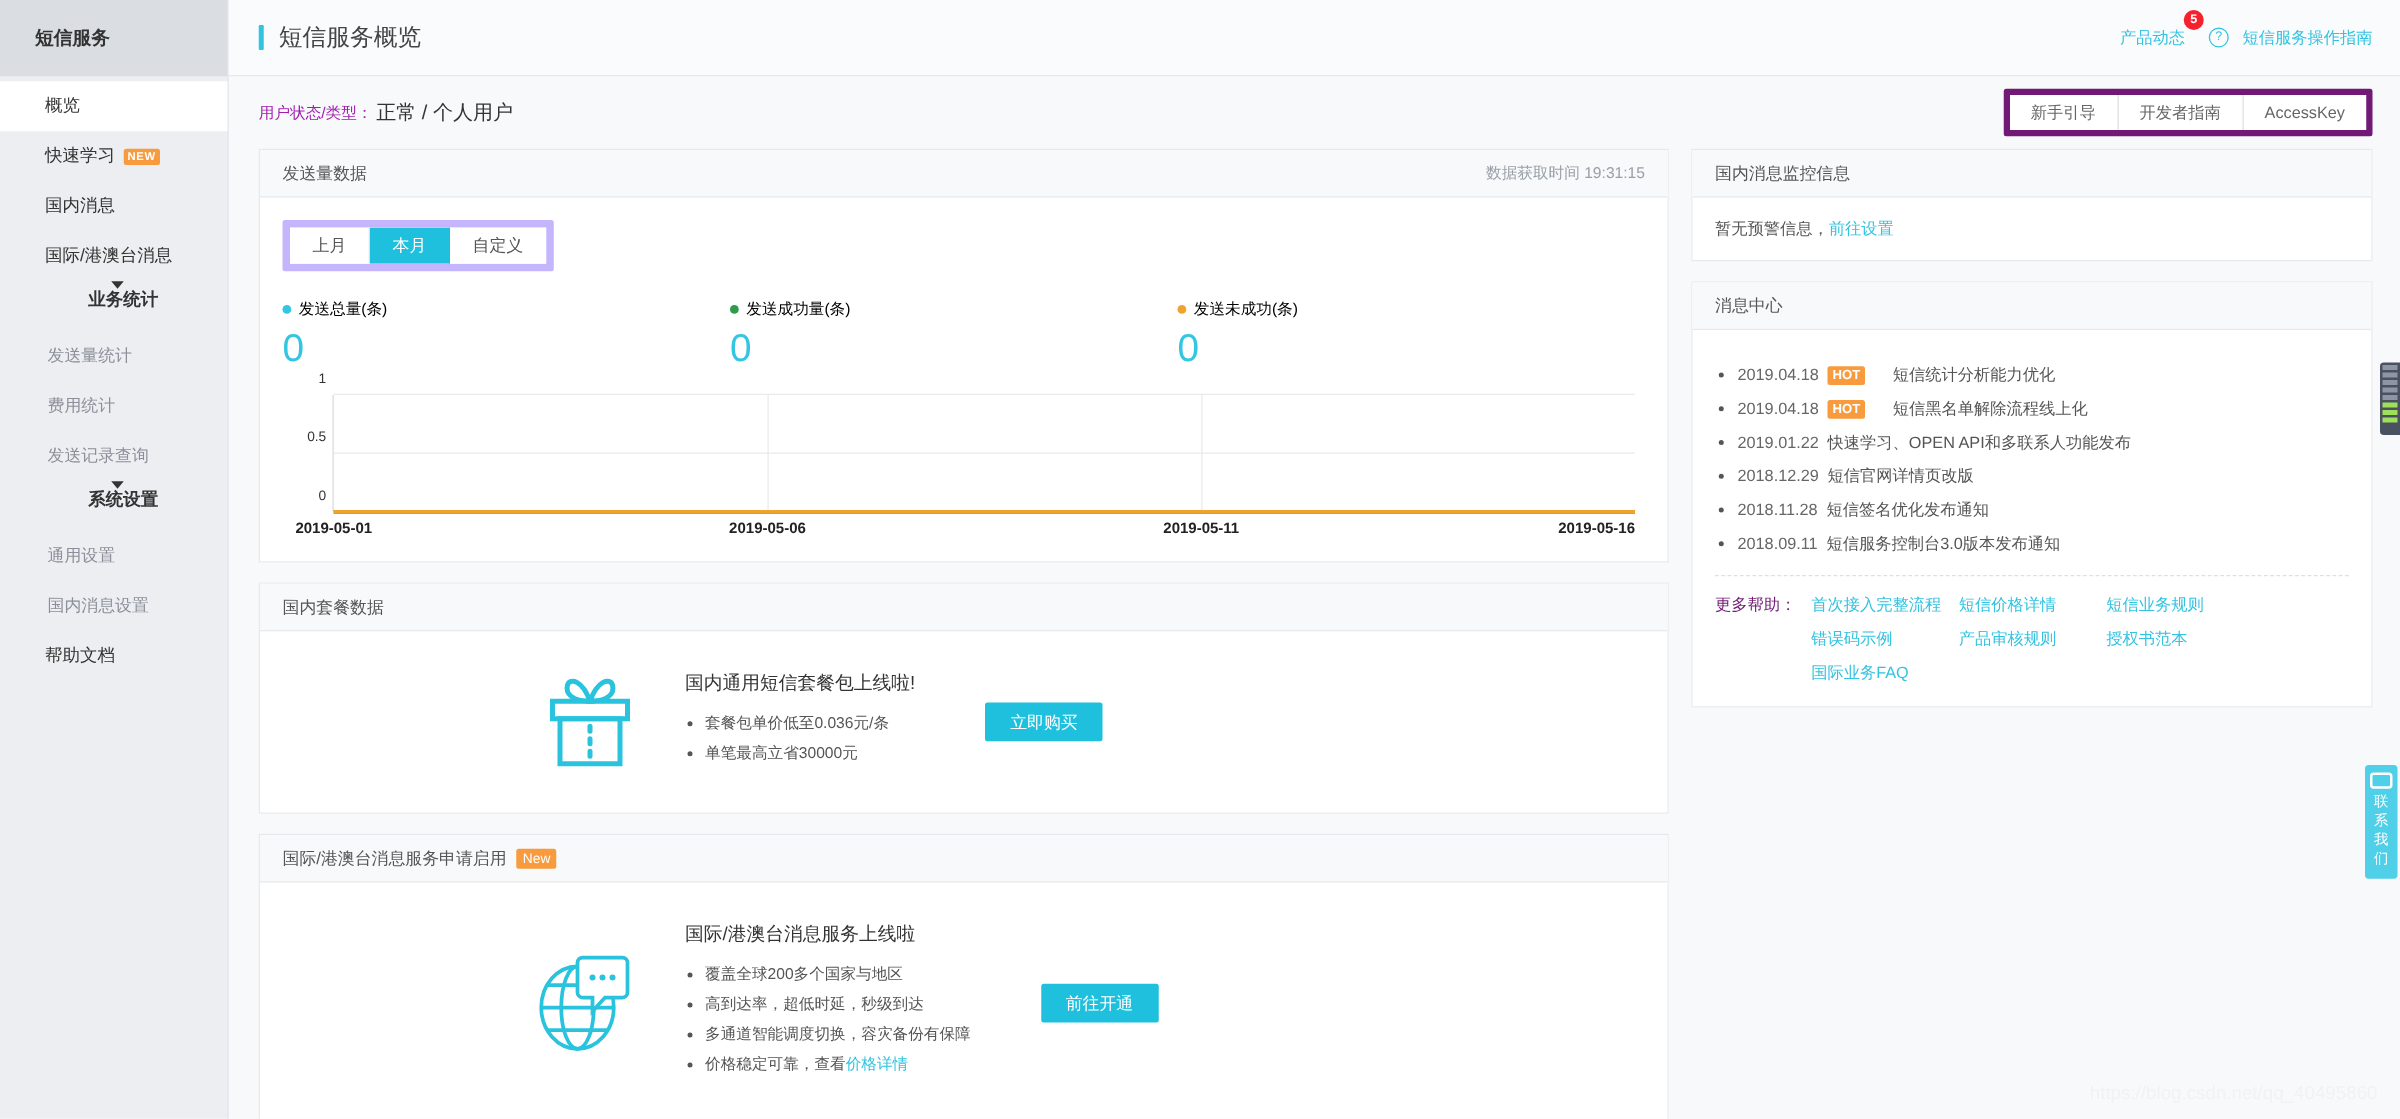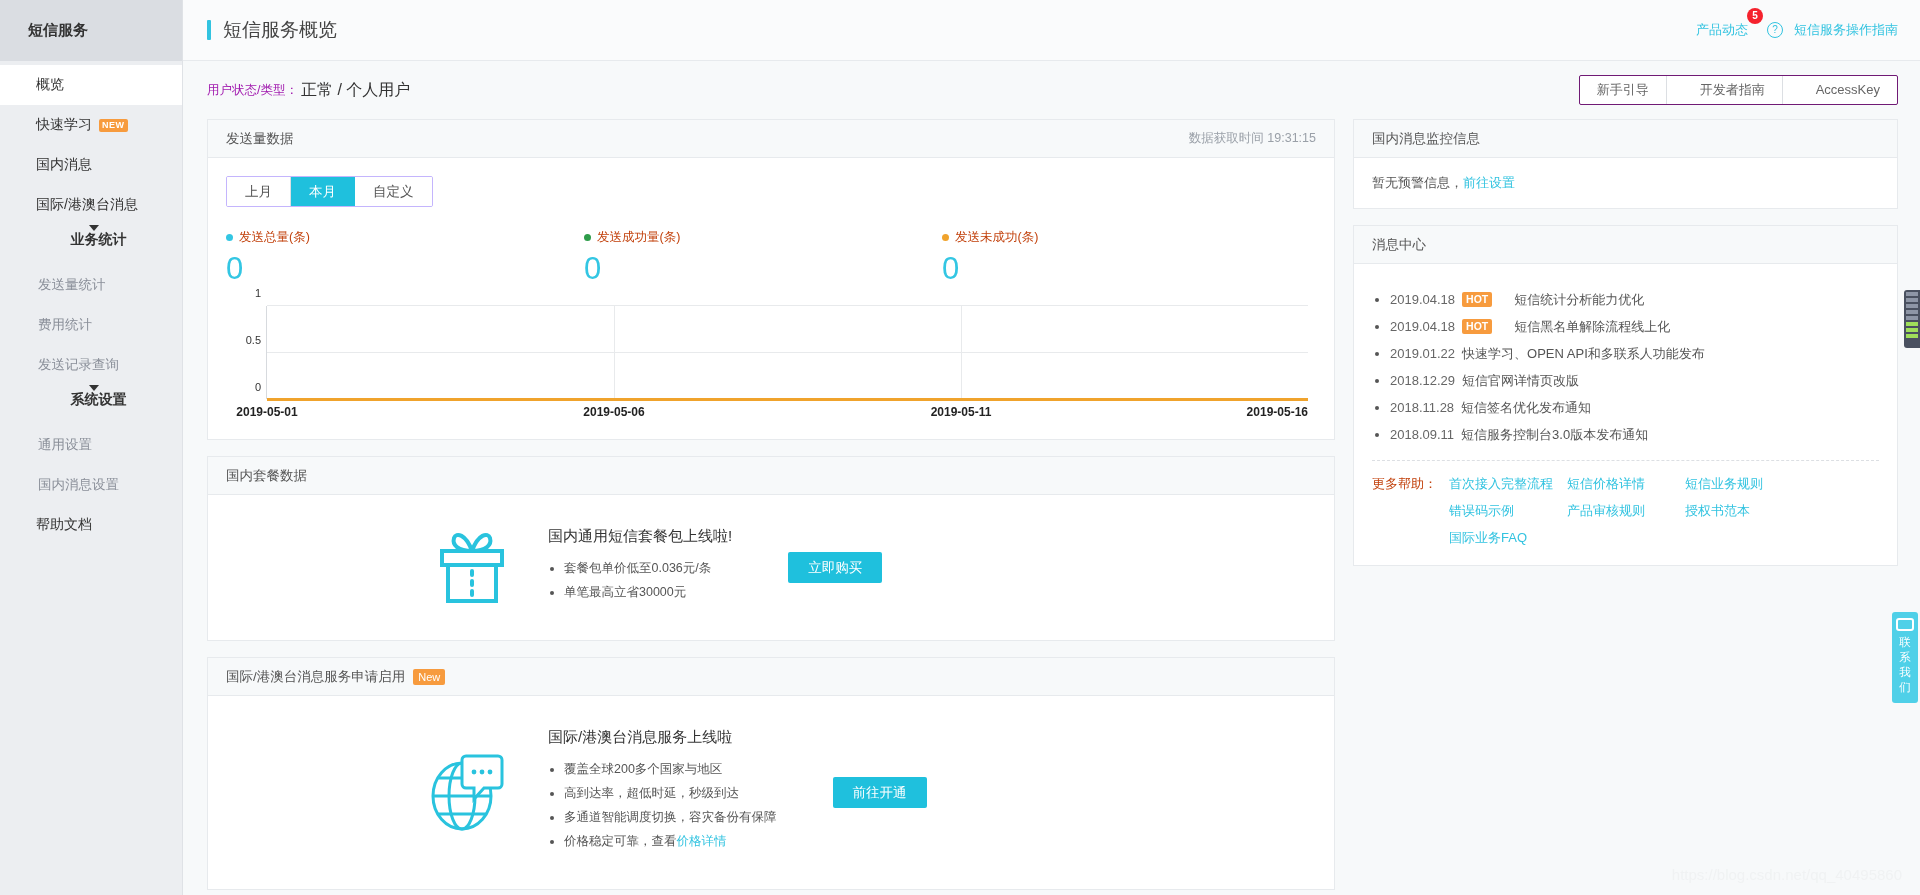--- a/index.html
+++ b/index.html
@@ -37,48 +37,48 @@
   .topbar-right{margin-left:auto;display:flex;align-items:center;gap:7px;font-size:13px;}
   .tb-link{color:#32c3e0;cursor:pointer;position:relative;}
   .tb-count{position:absolute;top:-13px;right:-15px;background:#f5222d;color:#fff;font-size:10px;
             width:16px;height:16px;line-height:16px;text-align:center;border-radius:50%;font-weight:bold;}
   .q-icon{width:14px;height:14px;border:1px solid #32c3e0;border-radius:50%;color:#32c3e0;font-size:10px;
           line-height:14px;text-align:center;display:inline-block;margin:0 4px 0 12px;}
 
   .statusrow{height:58px;display:flex;align-items:center;padding:0 22px 0 24px;box-sizing:border-box;}
   .st-label{font-size:12.5px;color:#a21caf;}
   .st-value{font-size:16px;color:#333;margin-left:3px;}
-  .btn-grp{margin-left:auto;display:flex;border:1px solid #701a75;border-radius:2px;overflow:hidden;background:#fff;gap:16px;}
+  .btn-grp{margin-left:auto;display:flex;border:5px solid #701a75;border-radius:2px;overflow:hidden;background:#fff;}
   .btn-grp div{padding:0 17px;height:28px;line-height:28px;font-size:13px;color:#666;cursor:pointer;
                border-right:1px solid #dcdfe3;}
   .btn-grp div:last-child{border-right:none;}
 
   .cols{flex:1;display:flex;padding:0 22px 0 24px;gap:18px;box-sizing:border-box;min-height:0;}
   .colL{flex:1;min-width:0;}
   .colR{width:545px;min-width:545px;}
 
   .card{background:#fff;border:1px solid #e7eaed;margin-bottom:16px;}
   .card-hd{height:38px;display:flex;align-items:center;padding:0 18px;background:#f7f9fa;
            border-bottom:1px solid #e7eaed;font-size:13.5px;color:#555;box-sizing:border-box;}
   .card-hd .right{margin-left:auto;font-size:12.5px;color:#9aa0a8;}
   .badge-new2{display:inline-block;margin-left:8px;background:#f79b3e;color:#fff;font-size:11px;
               line-height:14px;padding:1px 5px;border-radius:2px;}
   .card-bd{padding:18px;}
 
   
-  .seg{display:inline-flex;border:1px solid #c4b5fd;border-radius:2px;overflow:hidden;margin-bottom:16px;}
+  .seg{display:inline-flex;border:6px solid #c4b5fd;border-radius:2px;overflow:hidden;margin-bottom:16px;}
   .seg div{padding:0 18px;height:29px;line-height:29px;font-size:13.5px;color:#555;cursor:pointer;
            border-right:1px solid #dcdfe3;background:#fff;}
   .seg div:last-child{border-right:none;}
   .seg div.on{background:#1fc0dd;color:#fff;border-right-color:#1fc0dd;}
 
   
   .kpis{display:flex;margin:6px 0 8px 0;}
   .kpi{width:358px;}
-  .kpi-lab{font-size:12.5px;color:#c2410c;display:flex;align-items:center;}
+  .kpi-lab{font-size:12.5px;color:#000000;display:flex;align-items:center;}
   .dot{width:7px;height:7px;border-radius:50%;margin-right:6px;display:inline-block;}
   .kpi-val{font-size:31px;color:#33c6e3;margin-top:7px;line-height:1;font-weight:300;}
 
   
   .chart{position:relative;height:115px;margin:22px 0 0 0;}
   .cwrap{position:absolute;left:40px;right:8px;top:0;bottom:22px;border-left:1px solid #d7dade;}
   .gl{position:absolute;left:0;right:0;height:1px;background:#e8eaec;}
   .vl{position:absolute;top:0;bottom:0;width:1px;background:#e8eaec;}
   .ytick{position:absolute;right:100%;margin-right:6px;transform:translateY(-50%);
          font-size:11px;color:#333;white-space:nowrap;}
@@ -97,21 +97,21 @@
 
   
   .notice{padding:16px 18px;font-size:13px;color:#555;}
   .msglist{list-style:disc;padding-left:18px;margin:4px 0 0 0;}
   .msglist li{margin:9px 0;font-size:13px;color:#555;}
   .msg-date{color:#666;margin-right:7px;}
   .hot{display:inline-block;background:#f79b3e;color:#fff;font-size:10.5px;font-weight:bold;
        line-height:13px;padding:1px 4px;border-radius:2px;margin-right:22px;vertical-align:1px;}
   .divider{border-top:1px dashed #dcdfe3;margin:16px 0 14px 0;}
   .help{display:flex;font-size:13px;}
-  .help-lab{color:#c2410c;white-space:nowrap;margin-right:12px;}
+  .help-lab{color:#701a75;white-space:nowrap;margin-right:12px;}
   .help-grid{display:grid;grid-template-columns:118px 118px 118px;row-gap:9px;}
   .help-grid span{color:#32c3e0;cursor:pointer;font-size:13px;}
 
   
   .float-dark{position:absolute;right:0;top:290px;width:16px;height:58px;background:#4a5160;
               border-radius:3px 0 0 3px;overflow:hidden;}
   .fd-row{height:4px;margin:2px 2px;background:#8e96a6;}
   .fd-row.g{background:#9fe05a;}
   .contact{position:absolute;right:2px;top:612px;width:26px;padding:6px 0 8px 0;background:#4fd0e8;
            border-radius:3px;text-align:center;cursor:pointer;}

